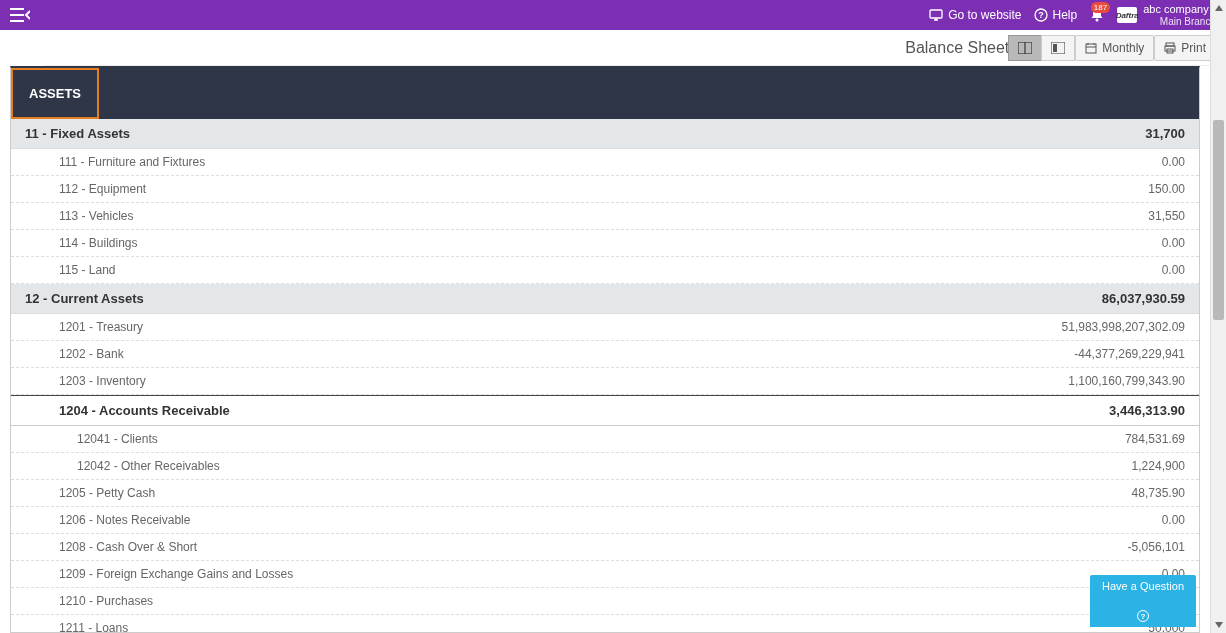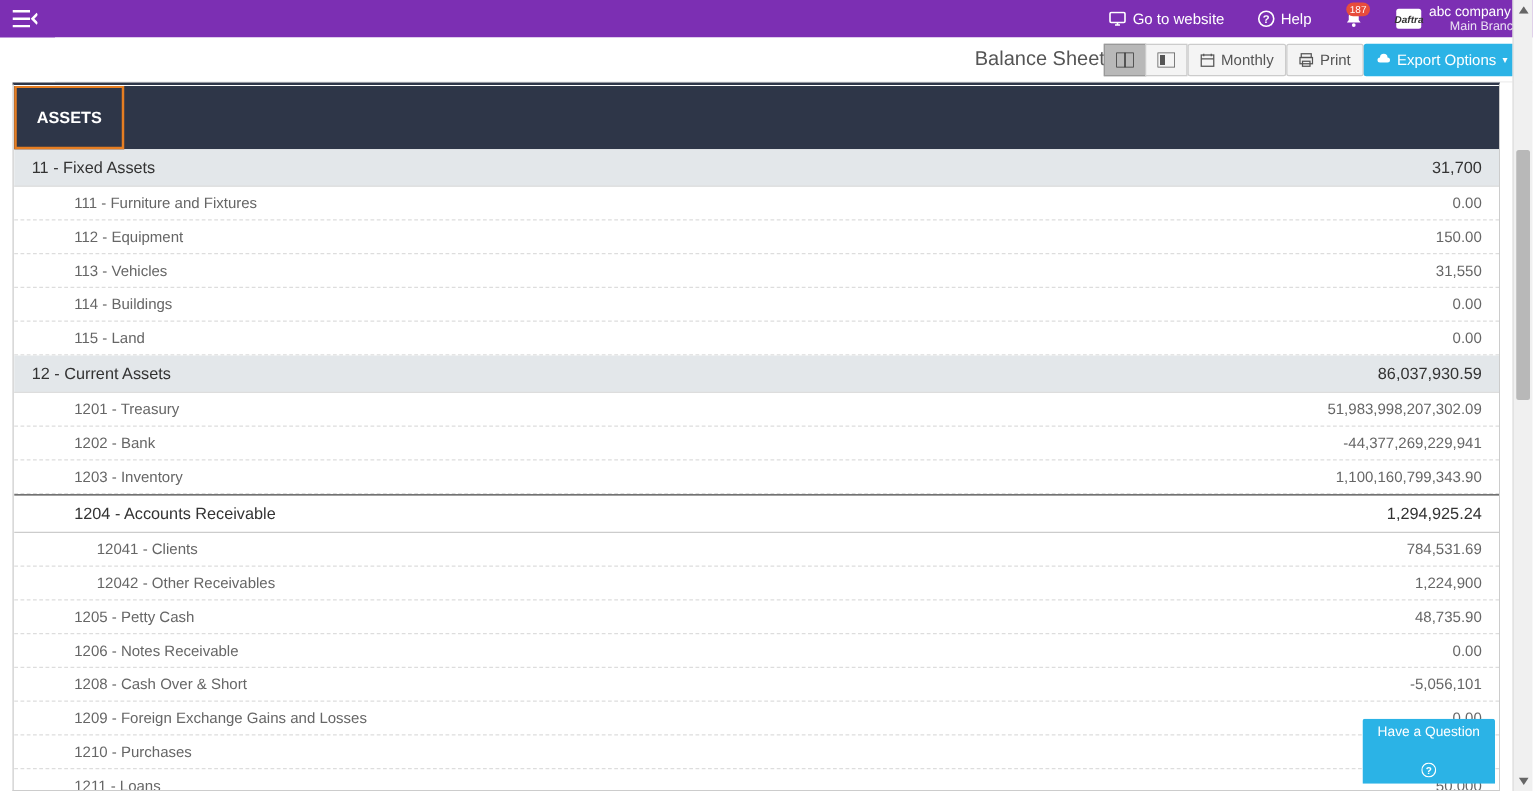--- a/index.html
+++ b/index.html
@@ -1,41 +1,41 @@
 <!DOCTYPE html>
 <html><head>
 <meta charset="utf-8">
 <style>
 * { margin: 0; padding: 0; box-sizing: border-box; }
 body { font-family: -apple-system, BlinkMacSystemFont, 'Segoe UI', Arial, sans-serif; font-size: 13px; background: #f5f5f5; overflow: hidden; }
 .viewport { width: 1226px; height: 633px; position: relative; background: #fff; }
 .topbar { height: 30px; background: #7c2fb3; display: flex; align-items: center; justify-content: space-between; padding: 0 10px; color: #fff; }
 .topbar-left { display: flex; align-items: center; }
 .collapse-btn { display: flex; align-items: center; cursor: pointer; }
-.topbar-right { display: flex; align-items: center; gap: 26px; font-size: 12px; padding-left: 32px; }
+.topbar-right { display: flex; align-items: center; gap: 12px; font-size: 12px; padding-left: 32px; }
 .topbar-item { display: flex; align-items: center; gap: 5px; cursor: pointer; }
 .badge-icon { position: relative; }
 .badge-count { position: absolute; top: -5px; right: -5px; background: #e74c3c; border-radius: 7px; font-size: 8px; padding: 1px 3px; }
 .company-block { display: flex; align-items: center; gap: 6px; text-align: right; }
 .company-logo { width: 20px; height: 16px; background: #fff; color: #333; font-size: 8px; font-weight: bold; display: flex; align-items: center; justify-content: center; border-radius: 2px; font-style: italic; }
 .company-text { display: flex; flex-direction: column; line-height: 1.1; }
 .company-name { font-size: 11px; font-weight: 400; }
 .company-branch { font-size: 10px; opacity: 0.85; }
 .subheader { height: 36px; background: #fff; display: flex; align-items: center; justify-content: flex-end; padding: 4px 10px; border-bottom: 1px solid #eee; margin-left: 44px; }
 .page-title { font-size: 16px; font-weight: 400; color: #555; }
 .toolbar { display: flex; gap: 0; }
 .btn { padding: 5px 9px; font-size: 12px; border: 1px solid #ccc; background: #f4f4f4; color: #555; cursor: pointer; display: flex; align-items: center; gap: 5px; border-radius: 2px; }
 .btn.active { background: #b8b8b8; border-color: #999; color: #333; }
 .btn.primary { background: #2bb3e6; border-color: #2bb3e6; color: #fff; }
 .btn-group { display: flex; }
 .btn-group .btn { border-radius: 0; margin-left: -1px; }
 .content { position: absolute; top: 66px; left: 10px; right: 26px; bottom: 0; overflow-y: auto; border: 1px solid #ccc; border-top: 2px solid #2e3648; background: #fff; }
 .tab-row { background: #2e3648; display: flex; }
 .tab { padding: 16px 16px; color: #fff; font-weight: 700; font-size: 13px; border: 2px solid #e67e22; background: #2e3648; }
-.section-row { display: flex; justify-content: space-between; padding: 7px 14px; font-weight: 400; color: #333; background: #e3e7ea; border-bottom: 1px solid #ddd; font-size: 13px; }
+.section-row { display: flex; justify-content: space-between; padding: 7px 14px; font-weight: 700; color: #333; background: #e3e7ea; border-bottom: 1px solid #ddd; font-size: 13px; }
 .section-row.sub { background: #f0f0f0; padding-left: 48px; }
 .section-row.nostripe { background: #fff; border-top: 1px solid #444; border-bottom: 1px solid #ccc; }
 .item-row { display: flex; justify-content: space-between; padding: 6px 14px; font-size: 12px; color: #666; border-bottom: 1px dashed #ddd; }
 .item-row .name { padding-left: 34px; }
 .item-row.sub2 .name { padding-left: 52px; }
 .scrollbar { position: absolute; right: 0; top: 0; width: 16px; height: 633px; background: #f0f0f0; border-left: 1px solid #ddd; }
 .scroll-thumb { position: absolute; left: 2px; right: 2px; top: 120px; height: 200px; background: #b8b8b8; border-radius: 2px; }
 .scroll-arrow { position: absolute; left: 0; right: 0; height: 16px; display: flex; align-items: center; justify-content: center; color: #666; cursor: pointer; }
 .scroll-arrow.up { top: 0; }
 .scroll-arrow.down { bottom: 0; }
@@ -115,27 +115,20 @@
         <span>Monthly</span>
       </div>
       <div class="btn">
         <svg width="12" height="12" viewBox="0 0 12 12">
             <rect x="2" y="1" width="8" height="3" fill="none" stroke="#555"></rect>
             <rect x="1" y="4" width="10" height="5" fill="none" stroke="#555"></rect>
             <rect x="3" y="7" width="6" height="4" fill="none" stroke="#555"></rect>
           </svg>
         <span>Print</span>
       </div>
-      <div class="btn primary">
-        <svg width="12" height="12" viewBox="0 0 12 12">
-            <path d="M3 8a2 2 0 0 1 0-4 3 3 0 0 1 6 0 2 2 0 0 1 0 4z" fill="#fff"></path>
-          </svg>
-        <span>Export Options</span>
-        <span style="font-size:8px;">▾</span>
-      </div>
     </div>
   </div>
 
   <div class="content" id="report-body">
     <div class="tab-row">
       <div class="tab">ASSETS</div>
     </div>
   <div class="section-row">
         <span>11 - Fixed Assets</span>
         <span>31,700</span>
@@ -171,21 +164,21 @@
       <div class="item-row">
         <span class="name">1202 - Bank</span>
         <span>-44,377,269,229,941</span>
       </div>
       <div class="item-row">
         <span class="name">1203 - Inventory</span>
         <span>1,100,160,799,343.90</span>
       </div>
       <div class="section-row sub nostripe">
         <span>1204 - Accounts Receivable</span>
-        <span>1,294,925.24</span>
+        <span>3,446,313.90</span>
       </div>
       <div class="item-row sub2">
         <span class="name">12041 - Clients</span>
         <span>784,531.69</span>
       </div>
       <div class="item-row sub2">
         <span class="name">12042 - Other Receivables</span>
         <span>1,224,900</span>
       </div>
       <div class="item-row">

